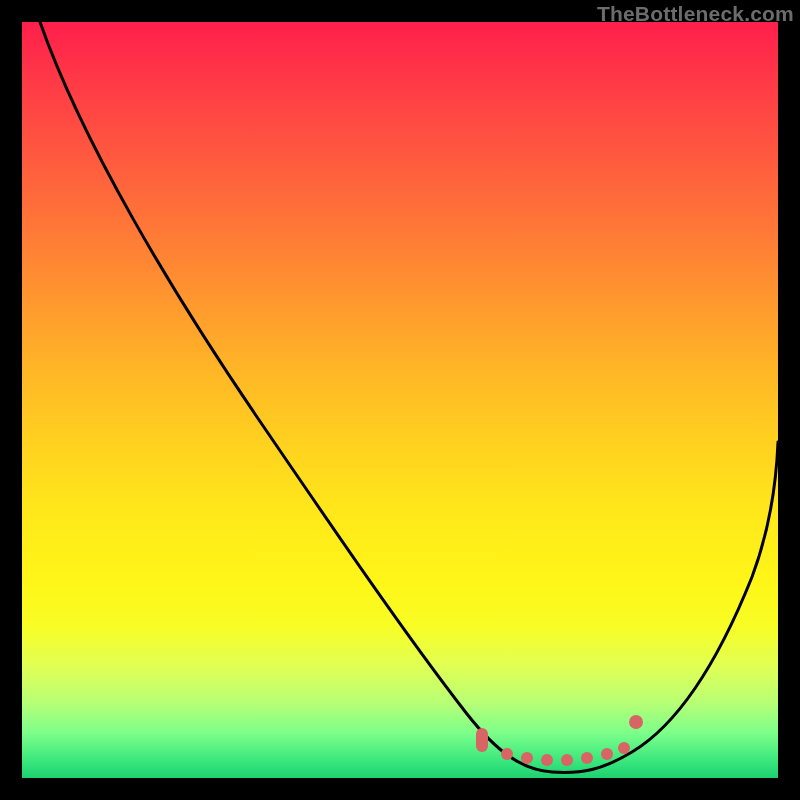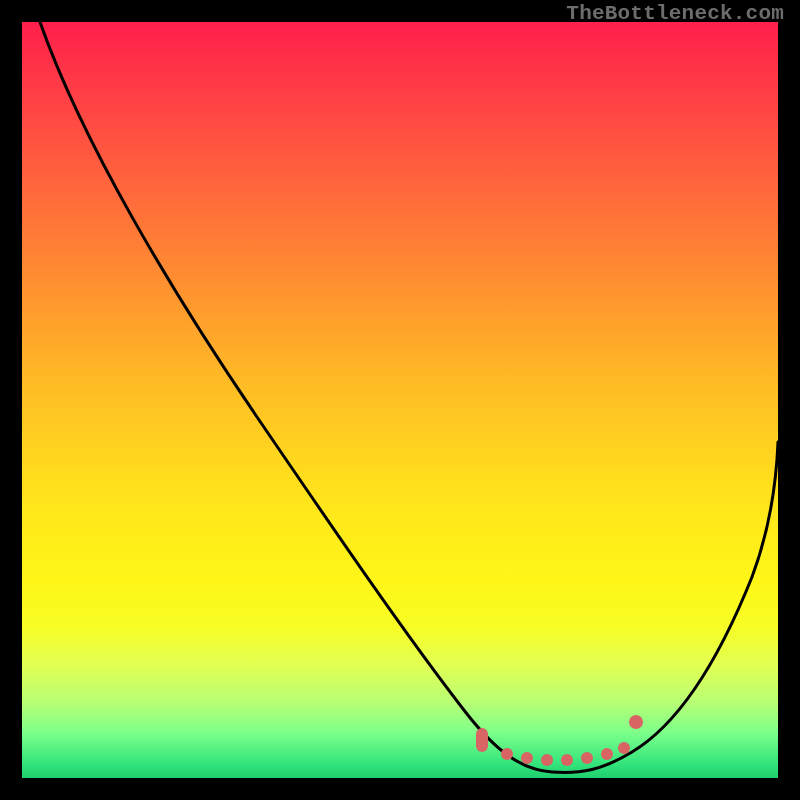--- a/index.html
+++ b/index.html
@@ -35,22 +35,22 @@
       #e2ff52 85%,
       #b8ff75 90%,
       #7dff8a 94%,
       #35e57c 98%,
       #1ecf6f 100%
     );
   }
   .watermark {
     position: absolute;
     top: 2px;
-    right: 16px;
-    font-family: Liberation Mono, monospace;
+    right: 6px;
+    font-family: Liberation Sans, sans-serif;
     font-size: 21px;
     font-weight: 600;
     color: #6c6c6c;
     letter-spacing: 0.2px;
     user-select: none;
   }
   svg.curve {
     position: absolute;
     left: 22px;
     top: 22px;

